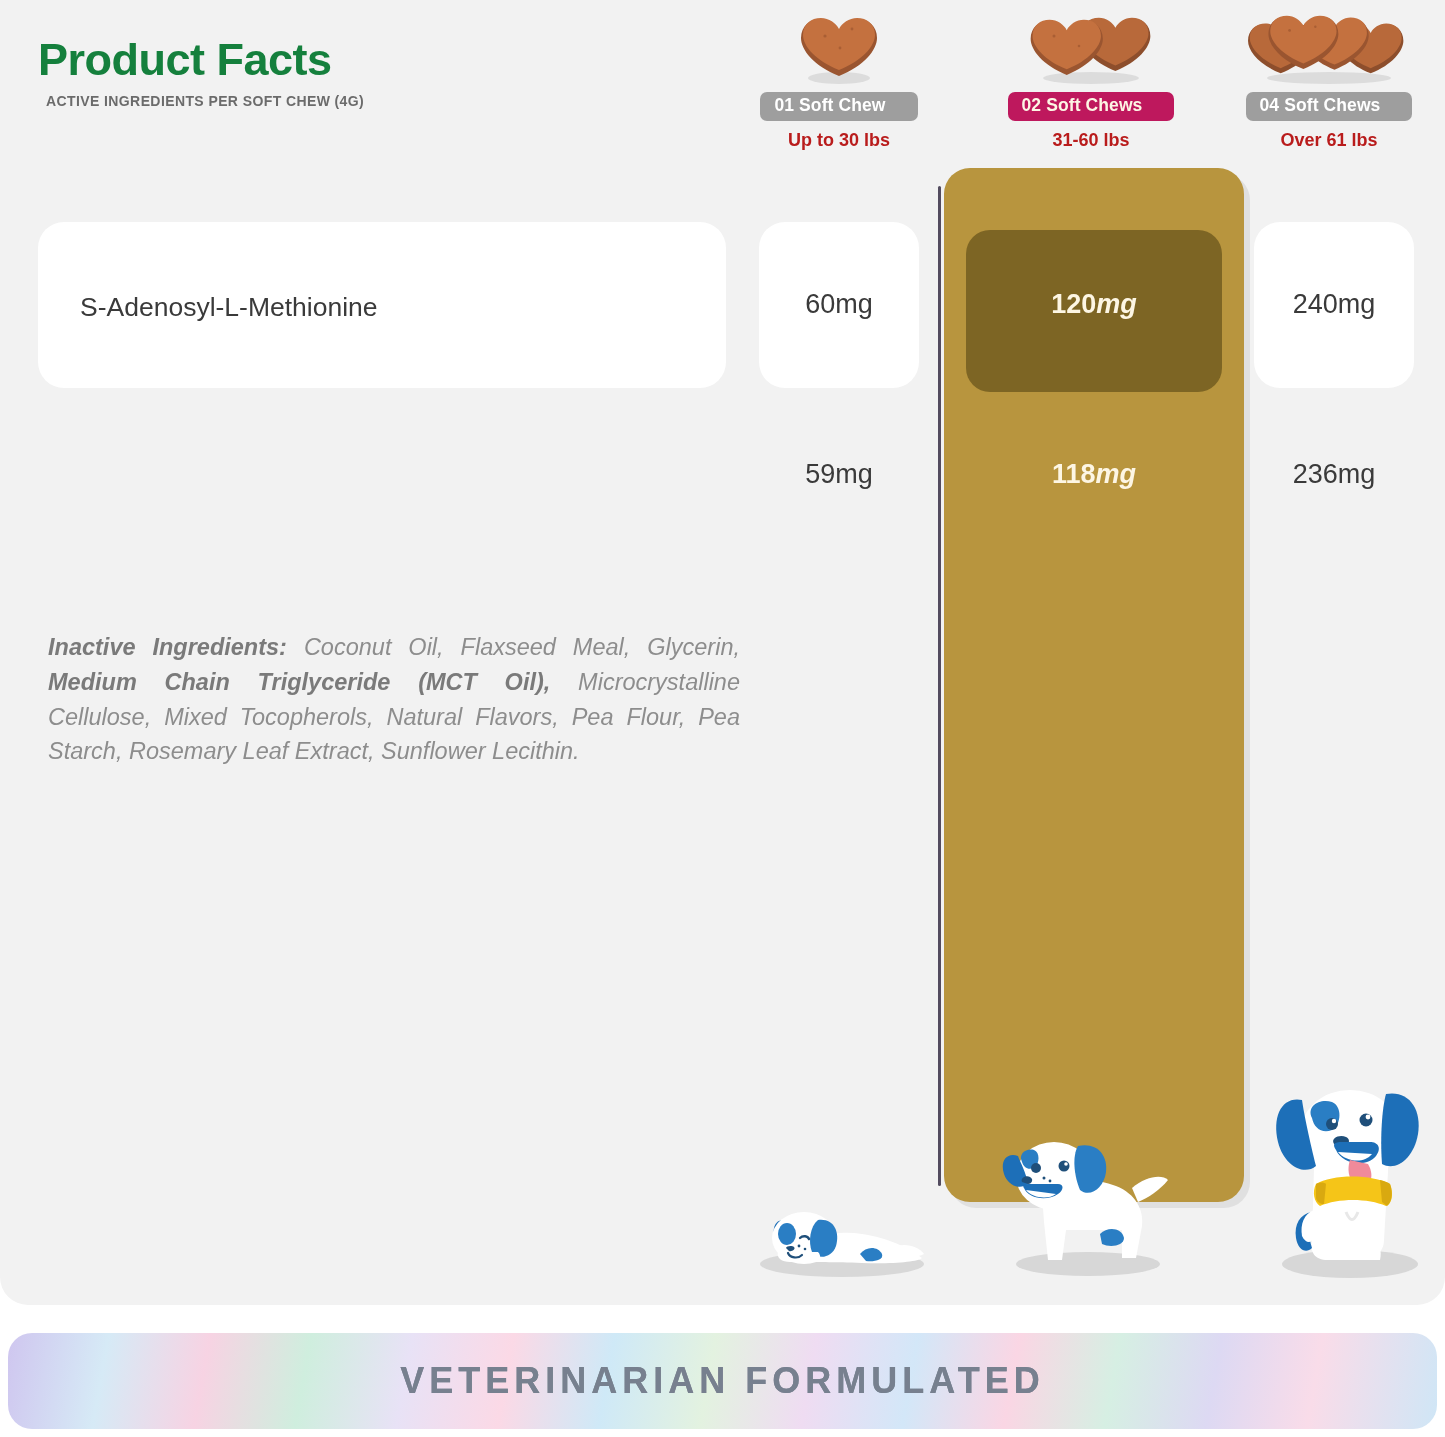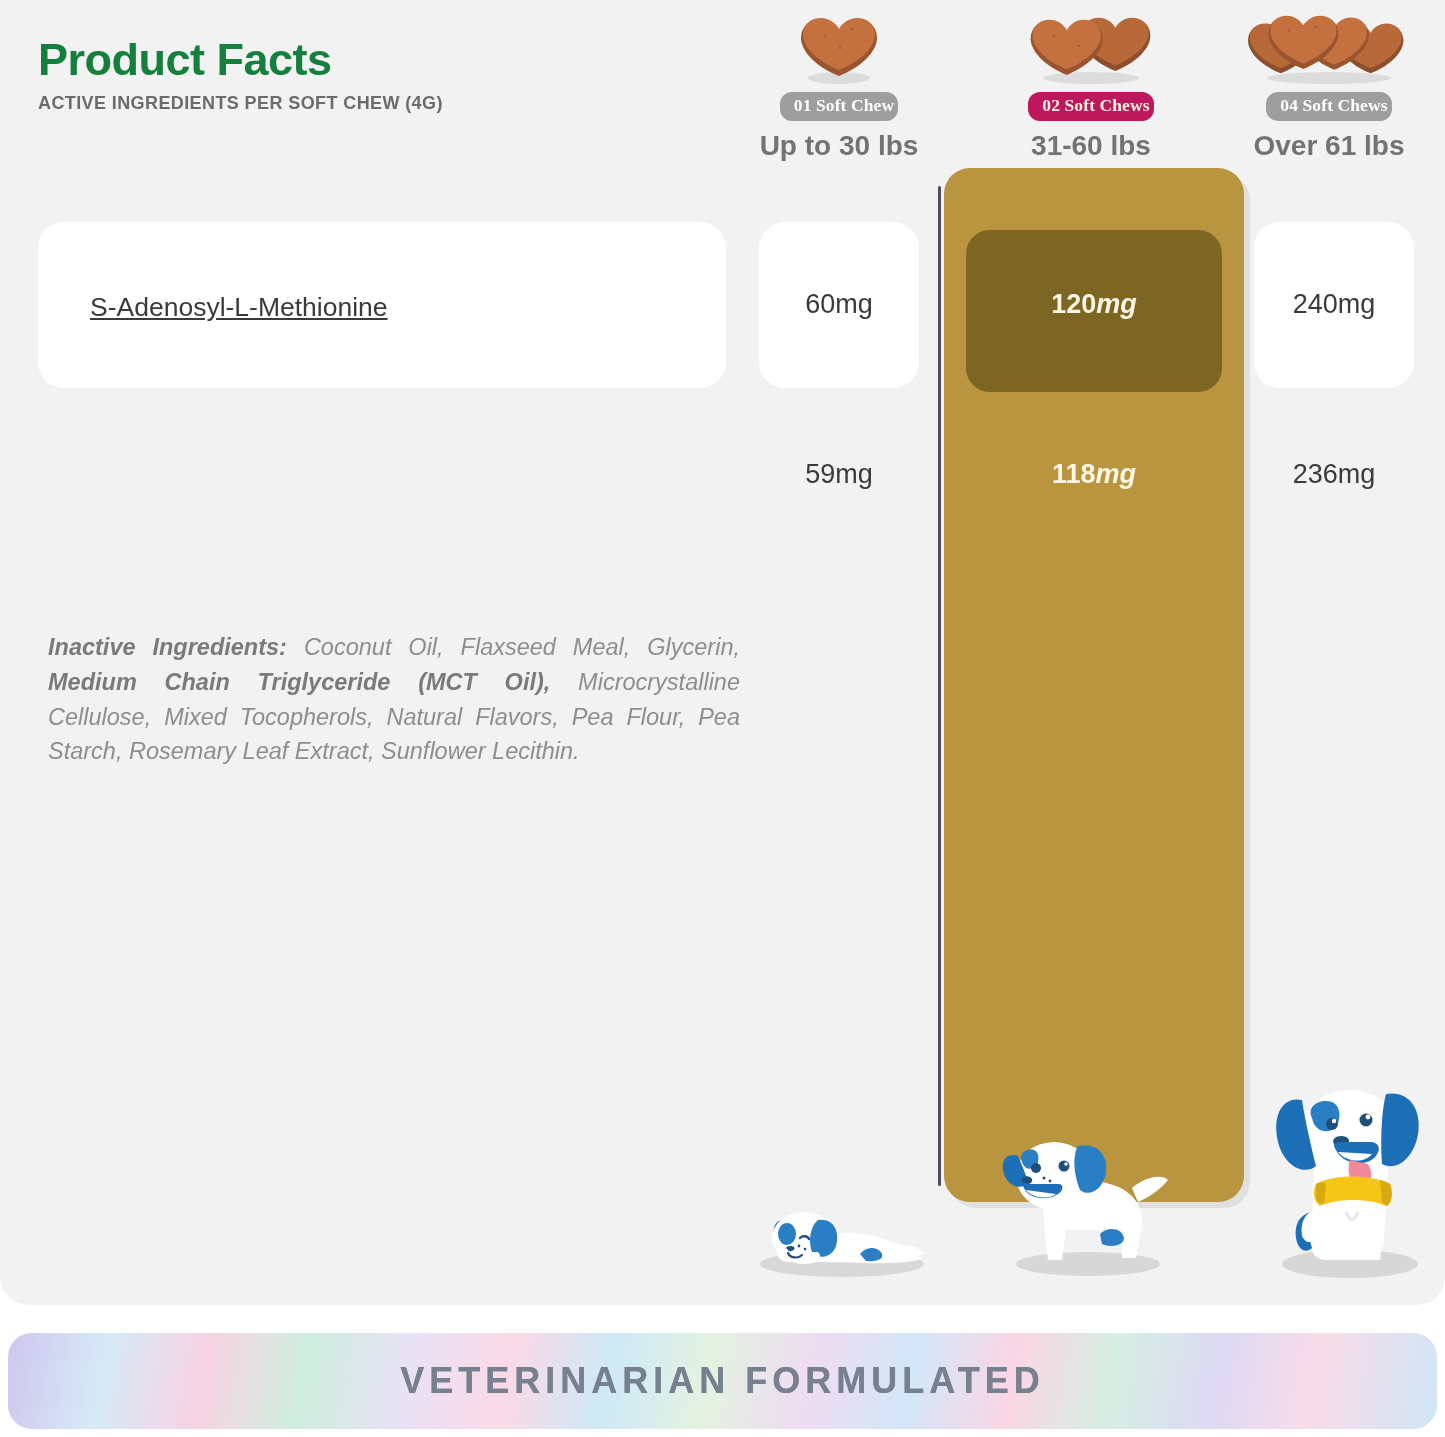--- a/index.html
+++ b/index.html
@@ -35,22 +35,22 @@
   }
   .page-title {
     font-size: 45px;
     font-weight: bold;
     color: #15803d;
     letter-spacing: -0.5px;
     line-height: 1.05;
     margin: 0;
   }
   .page-subtitle {
-    margin: 10px 0 0 0;
-    font-size: 18px;
+    margin: 10px 0 0 8px;
+    font-size: 14px;
     font-weight: bold;
     color: #6b6b6b;
     letter-spacing: 0.4px;
   }
 
   
   .dose-col {
     position: absolute;
     top: 14px;
     width: 246px;
@@ -63,39 +63,38 @@
   .chew-art {
     height: 72px;
     position: relative;
     margin: 0 auto 6px auto;
     width: 200px;
   }
   .chew-art svg { display: block; margin: 0 auto; }
 
   .dose-badge {
     display: inline-block;
-    padding: 5px 4px 6px 14px;
-    border-radius: 12px;
+    padding: 5px 32px 6px 14px;
+    border-radius: 7px;
     font-size: 17.5px;
     font-weight: bold;
     color: #ffffff;
     letter-spacing: 0.1px;
     line-height: 1;
     background: #9e9e9e;
-    font-family: Liberation Serif, serif;
   }
   .dose-badge.highlight {
     background: #be185d;
     color: #fdf6e4;
   }
   .dose-weight {
     margin-top: 9px;
-    font-size: 28px;
-    font-weight: bold;
-    color: #737373;
+    font-size: 18px;
+    font-weight: bold;
+    color: #b91c1c;
   }
 
   
   .gold-column {
     position: absolute;
     left: 944px;
     top: 168px;
     width: 300px;
     height: 1034px;
     background: #b8953e;
@@ -142,24 +141,23 @@
   .row1-val-card.v0 { left: 759px; }
   .row1-val-card.v2 { left: 1254px; }
 
   .ingredient-name {
     position: absolute;
     font-size: 26.5px;
     color: #3a3a3a;
     line-height: 1.38;
   }
   .row1-name-text {
-    left: 90px;
+    left: 80px;
     top: 289px;
     width: 600px;
-    text-decoration: underline;
   }
   .row2-name-text {
     left: 78px;
     top: 434px;
     width: 600px;
     font-size: 27px;
   }
   .row2-name-text b { font-weight: bold; color: #2f2f2f; }
 
   .val {

